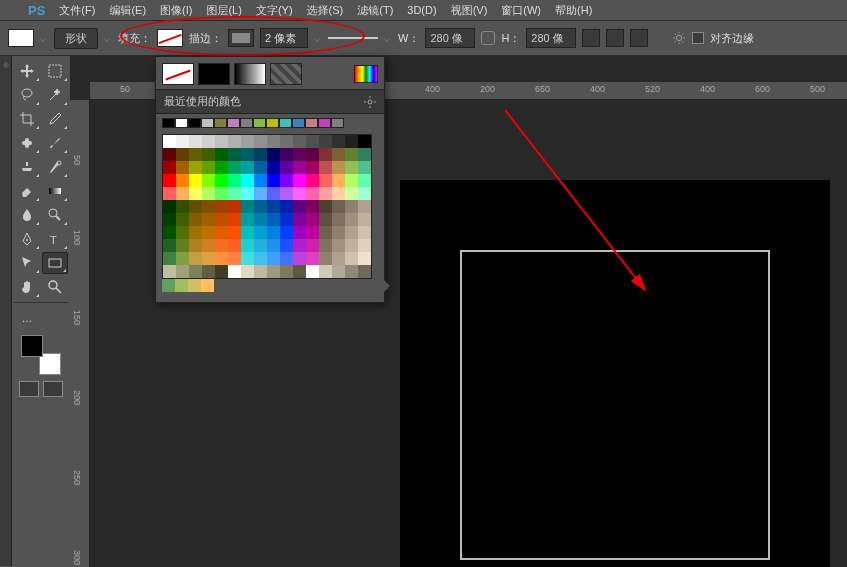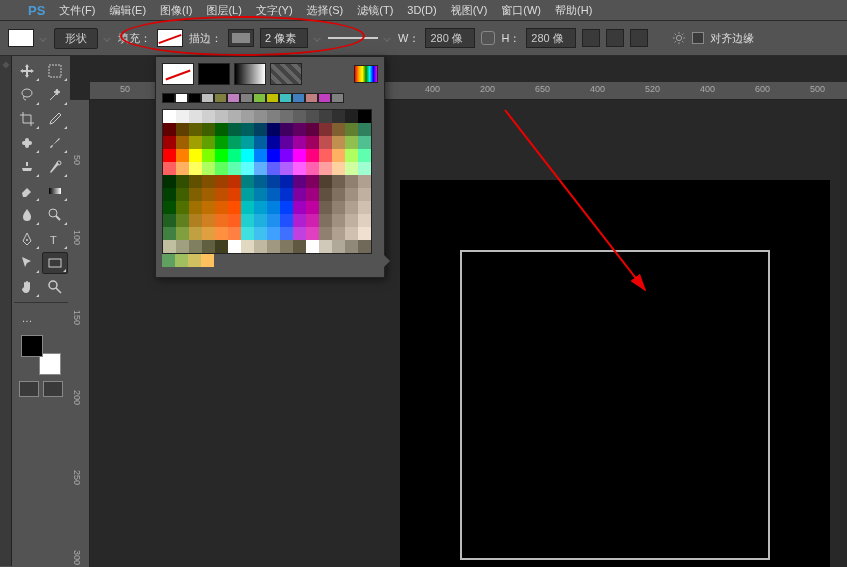--- a/index.html
+++ b/index.html
@@ -325,20 +325,27 @@
   </div>
 </div>
 
 <div class="color-popup">
   <div class="cp-top">
     <div class="cp-topbtn cp-none"></div>
     <div class="cp-topbtn cp-solid"></div>
     <div class="cp-topbtn cp-grad"></div>
     <div class="cp-topbtn cp-patt"></div>
     <div class="cp-spectrum"></div>
+  </div>
+  <div class="cp-head">
+    <span>最近使用的颜色</span>
+    <svg class="cp-gear" viewBox="0 0 12 12">
+        <circle cx="6" cy="6" r="2" fill="none" stroke="#aaa"></circle>
+        <path d="M6 0v2M6 10v2M0 6h2M10 6h2" stroke="#aaa"></path>
+      </svg>
   </div>
   <div class="cp-strip" id="cp-strip">
       <div class="sw" style="background: rgb(0, 0, 0);"></div>
       <div class="sw" style="background: rgb(255, 255, 255);"></div>
       <div class="sw" style="background: rgb(0, 0, 0);"></div>
       <div class="sw" style="background: rgb(192, 192, 192);"></div>
       <div class="sw" style="background: rgb(128, 128, 64);"></div>
       <div class="sw" style="background: rgb(192, 128, 192);"></div>
       <div class="sw" style="background: rgb(128, 128, 128);"></div>
       <div class="sw" style="background: rgb(128, 192, 64);"></div>

